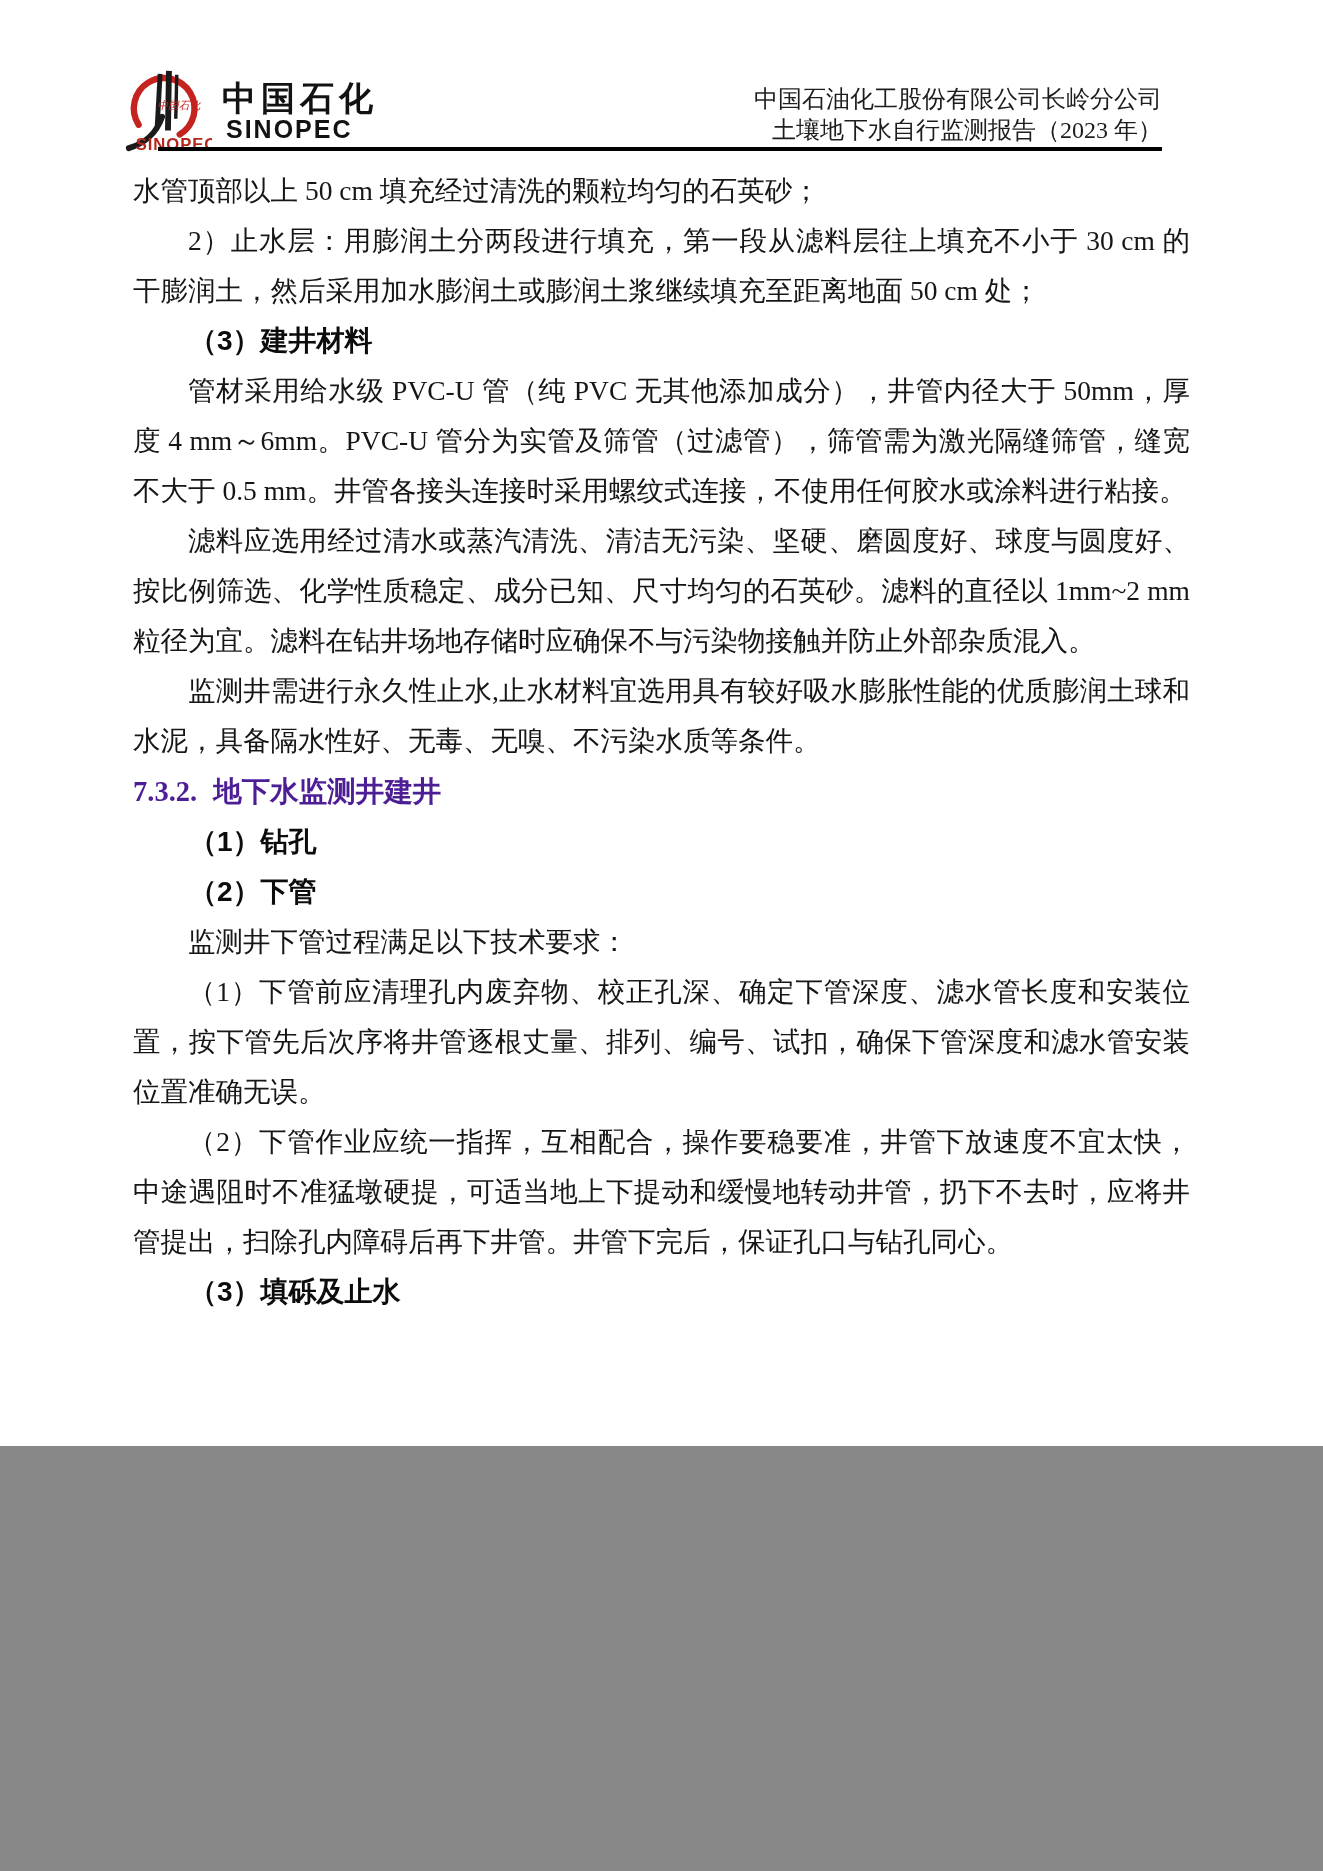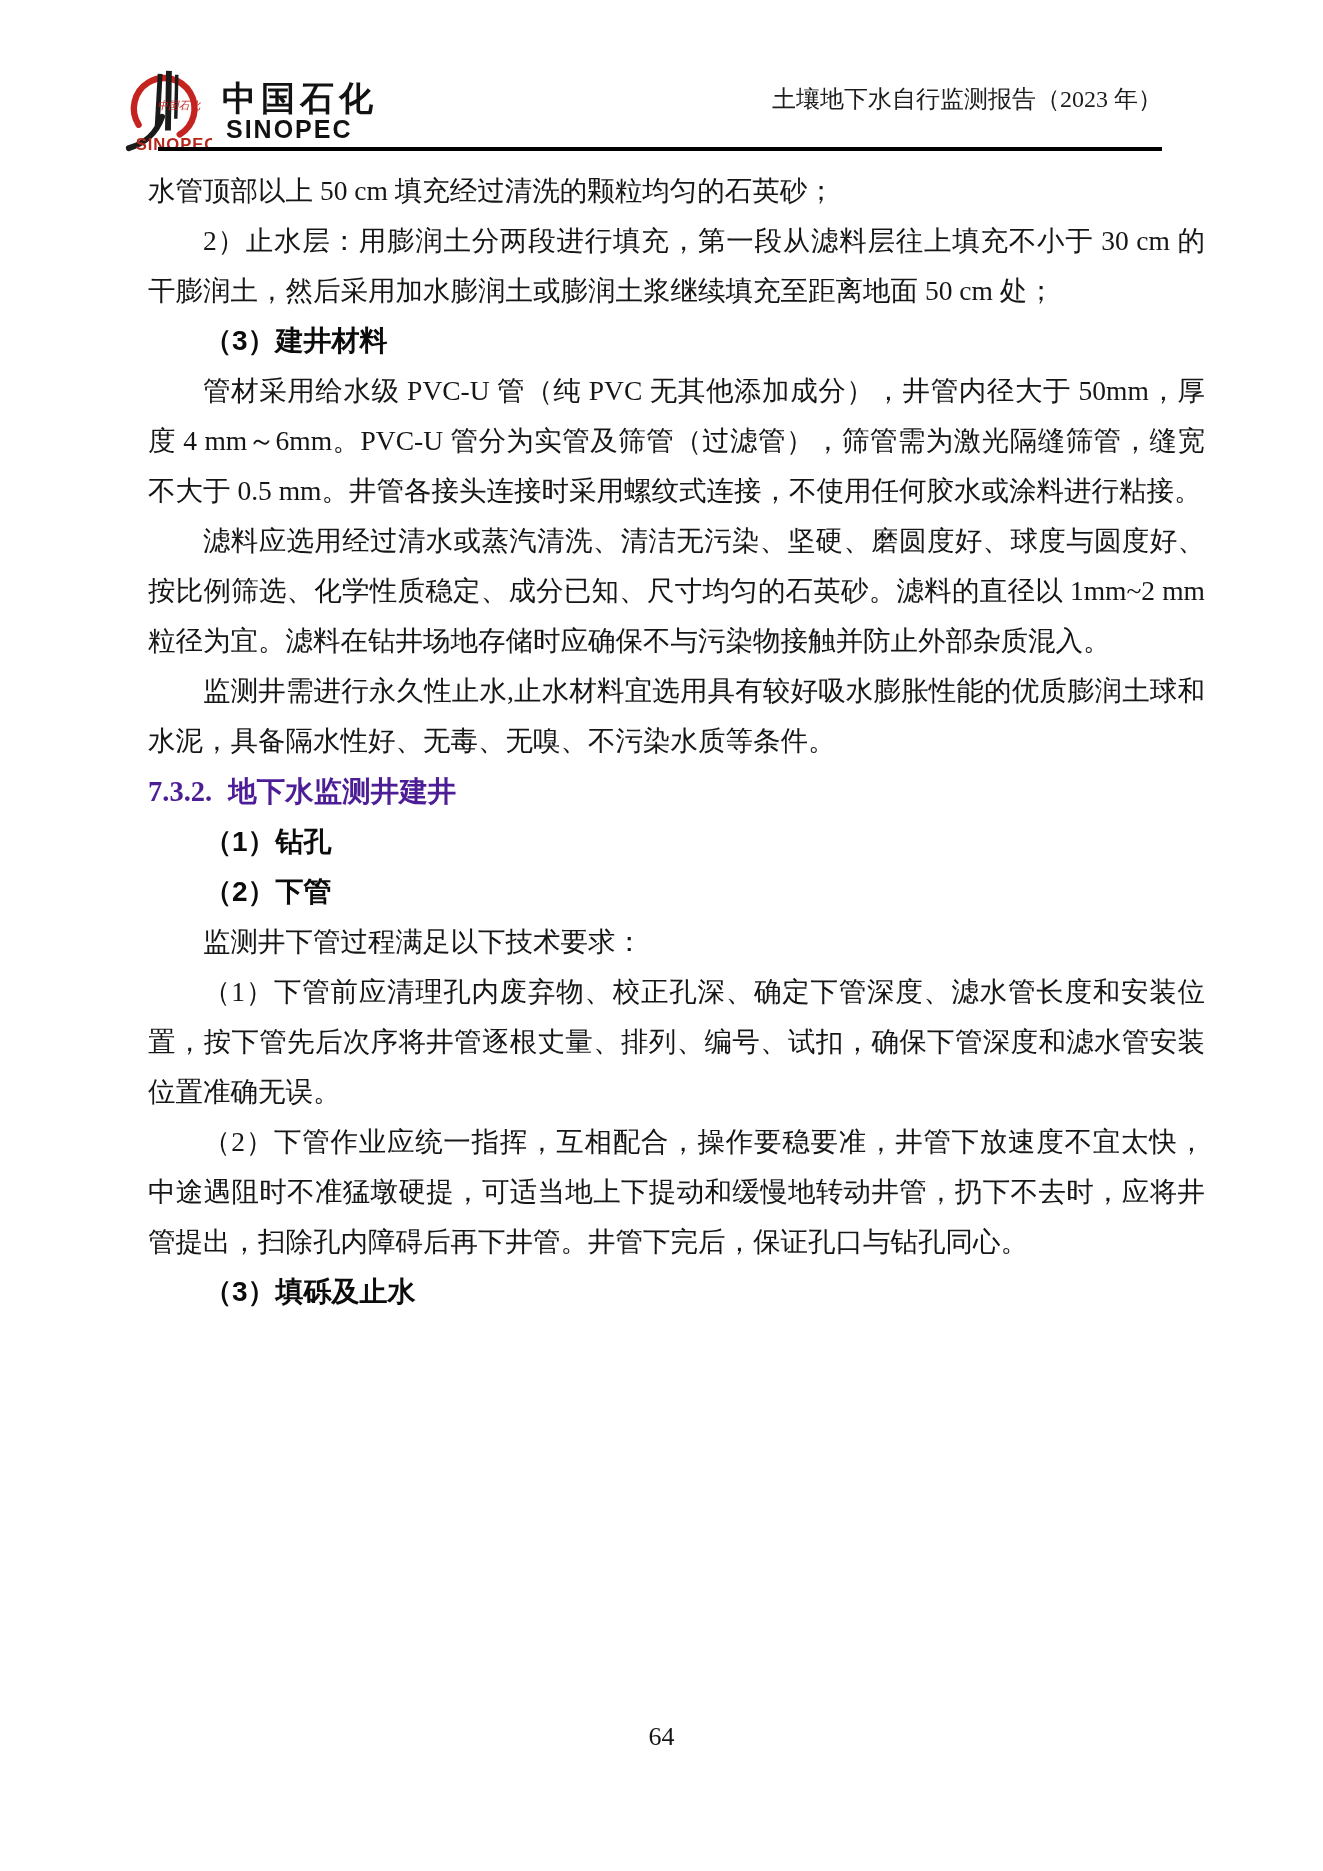--- a/index.html
+++ b/index.html
@@ -1,39 +1,39 @@
 <!DOCTYPE html>
 <html><head>
 <meta charset="utf-8">
 <style>
   html,body { margin:0; padding:0; background:#888; }
   .page {
     position:relative;
-    width:1323px; height:1871px;
+    width:1323px; height:1446px;
     margin:0 auto;
     background:#ffffff;
     font-family:"Liberation Serif","DejaVu Serif",serif;
     color:#161616;
     overflow:hidden;
   }
   
   .header {
     position:absolute; top:60px; left:120px; right:161px;
     display:flex; justify-content:space-between; align-items:flex-start;
   }
   .logo { display:flex; align-items:flex-start; }
   .emblem { width:92px; height:90px; margin-top:6px; flex:0 0 auto; }
   .brand { margin-left:10px; padding-top:22px; font-family:"Liberation Sans","DejaVu Sans",sans-serif; }
   .brand-cn { font-size:34px; font-weight:700; letter-spacing:5px; line-height:32px; color:#121212; white-space:nowrap; }
   .brand-en { font-size:25px; font-weight:700; letter-spacing:2px; line-height:27px; color:#121212; margin-top:2px; padding-left:4px; white-space:nowrap; }
   .header-right { text-align:right; font-size:24px; line-height:31px; padding-top:24px; color:#1d1d1d; white-space:nowrap; }
   .header-rule { position:absolute; top:147px; left:158px; right:161px; height:4px; background:#000; }
   
   .bodytext {
-    position:absolute; top:154px; left:148px; width:1057px;
+    position:absolute; top:154px; left:133px; width:1057px;
     padding-top:12px;
     font-size:27.5px; line-height:50px;
     text-align:justify;
   }
   .para { margin:0; }
   .indent { text-indent:2em; }
   .h3 {
     margin:0; text-indent:2em;
     font-family:"Liberation Sans","DejaVu Sans",sans-serif;
     font-weight:700; font-size:28px; line-height:50px; color:#0c0c0c;
@@ -66,20 +66,21 @@
         <path d="M 42 52 C 36 70, 22 80, 8 84" stroke="#1a1a1a" stroke-width="6" fill="none" stroke-linecap="round"></path>
         <text x="37" y="44" font-size="11" font-style="italic" fill="#c5231f" font-family="Liberation Serif, DejaVu Serif, serif">中国石化</text>
         <text x="15" y="86" font-size="17" font-weight="bold" fill="#b5271d" letter-spacing="1" font-family="Liberation Sans, DejaVu Sans, sans-serif">SINOPEC</text>
       </svg>
       <div class="brand">
         <div class="brand-cn">中国石化</div>
         <div class="brand-en">SINOPEC</div>
       </div>
     </div>
     <div class="header-right">
+      <div>中国石油化工股份有限公司长岭分公司</div>
       <div>土壤地下水自行监测报告（2023 年）</div>
     </div>
   </header>
 
   <div class="header-rule"></div>
 
   <main class="bodytext">
     <p class="para">水管顶部以上 50 cm 填充经过清洗的颗粒均匀的石英砂；</p>
     <p class="para indent">2）止水层：用膨润土分两段进行填充，第一段从滤料层往上填充不小于 30 cm 的干膨润土，然后采用加水膨润土或膨润土浆继续填充至距离地面 50 cm 处；</p>
     <h3 class="h3">（3）建井材料</h3>

